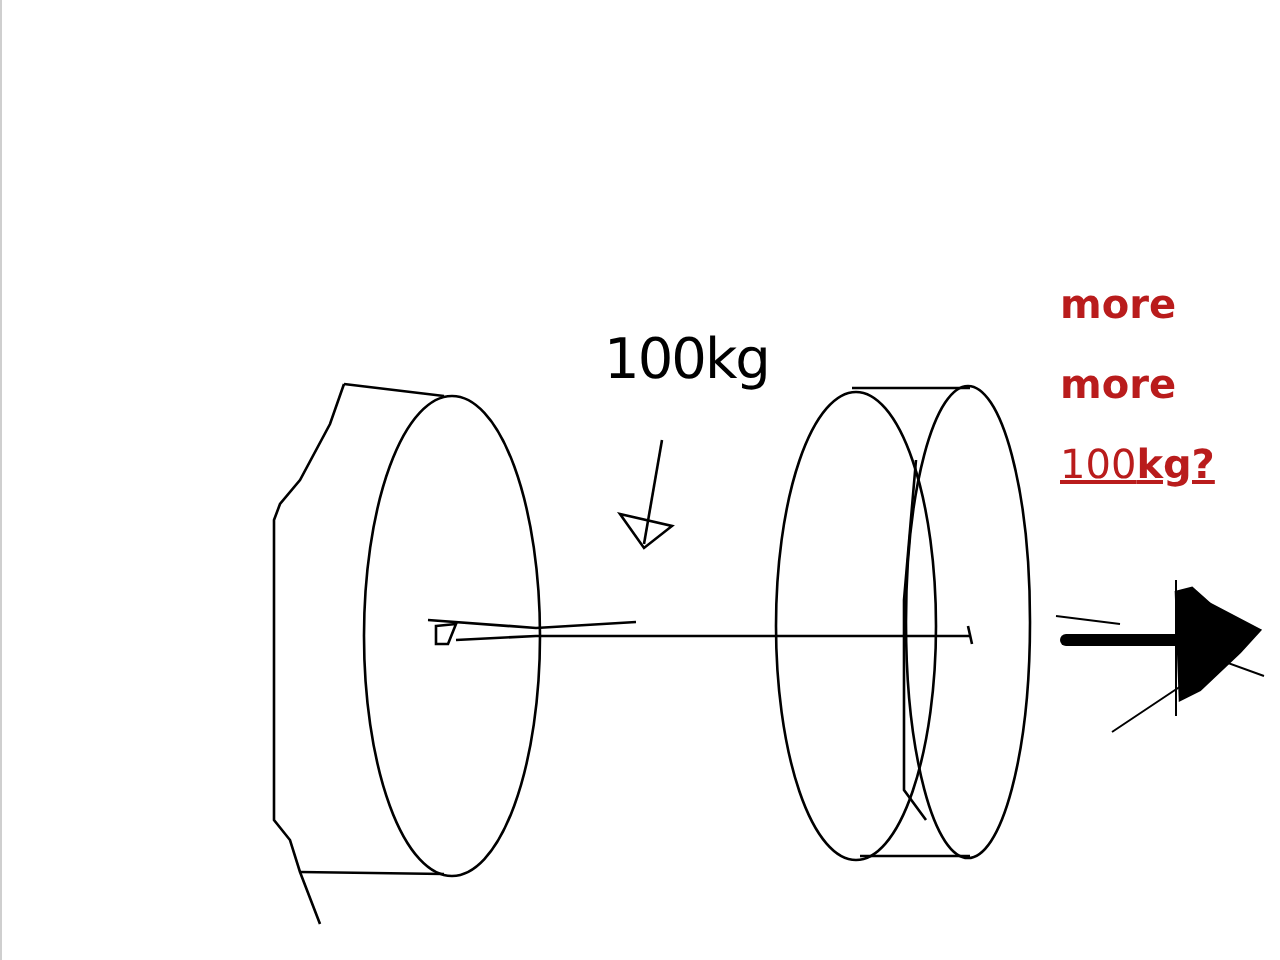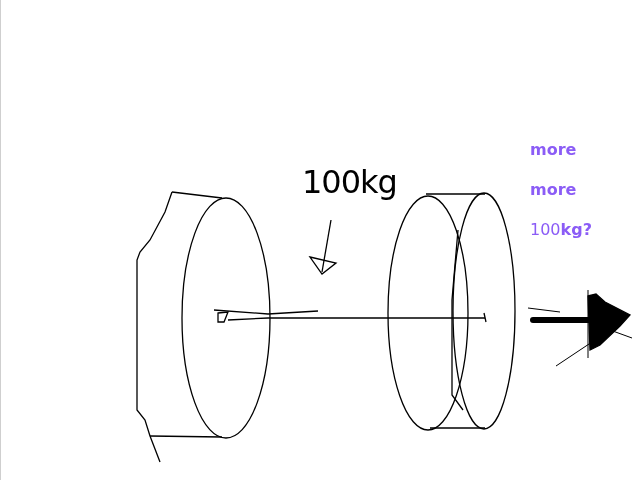--- a/index.html
+++ b/index.html
@@ -1,22 +1,22 @@
 <!DOCTYPE html>
 <html><head>
   <meta charset="utf-8">
   <style>
     html, body { margin: 0; padding: 0; background: #ffffff; }
     body { width: 640px; height: 480px; position: relative; overflow: hidden; font-family: "DejaVu Sans", sans-serif; }
     .canvas { position: absolute; left: 0; top: 0; width: 640px; height: 480px; }
-    .label-main { position: absolute; left: 302px; top: 163px; font-size: 32px; font-weight: normal; color: #000; letter-spacing: -1px; font-family: "DejaVu Sans", sans-serif; }
-    .label-side { position: absolute; left: 530px; font-size: 16px; font-weight: bold; color: #8b5cf6; font-family: "DejaVu Sans", sans-serif; }
+    .label-main { position: absolute; left: 302px; top: 163px; font-size: 28px; font-weight: normal; color: #000; letter-spacing: -1px; font-family: "DejaVu Sans", sans-serif; }
+    .label-side { position: absolute; left: 530px; font-size: 20px; font-weight: bold; color: #b91c1c; font-family: "DejaVu Sans", sans-serif; }
     .l1 { top: 140px; }
     .l2 { top: 180px; }
-    .l3 { top: 220px; font-weight: normal; }
+    .l3 { top: 220px; font-weight: normal; text-decoration: underline; }
     .l3 b { font-weight: bold; }
     .border-l { position: absolute; left: 0; top: 0; width: 1px; height: 480px; background: #cfcfcf; }
   </style>
 </head>
 <body>
 
 <div class="border-l"></div>
 
 <svg class="canvas" viewBox="0 0 640 480" xmlns="http://www.w3.org/2000/svg" fill="none" stroke="#000" stroke-width="1.3">
 

